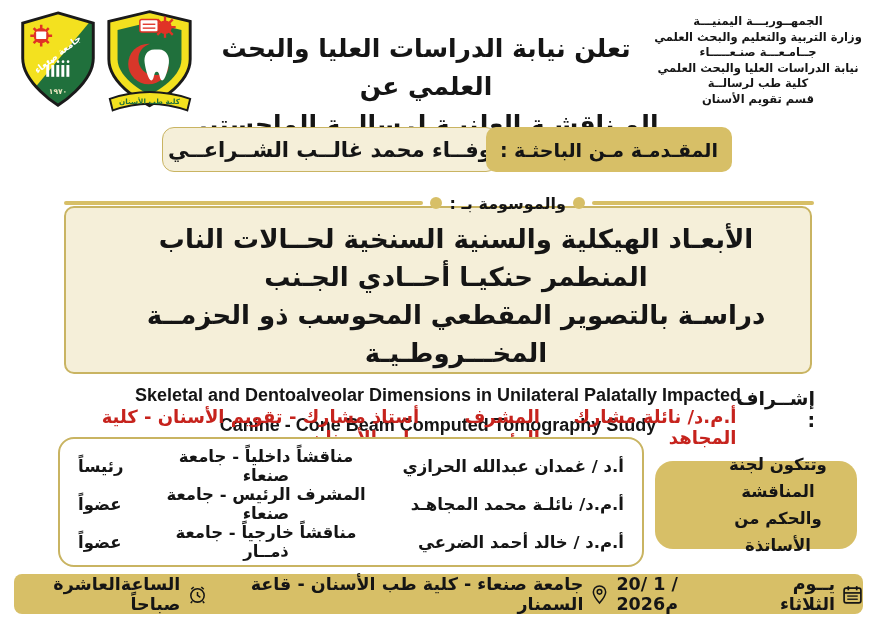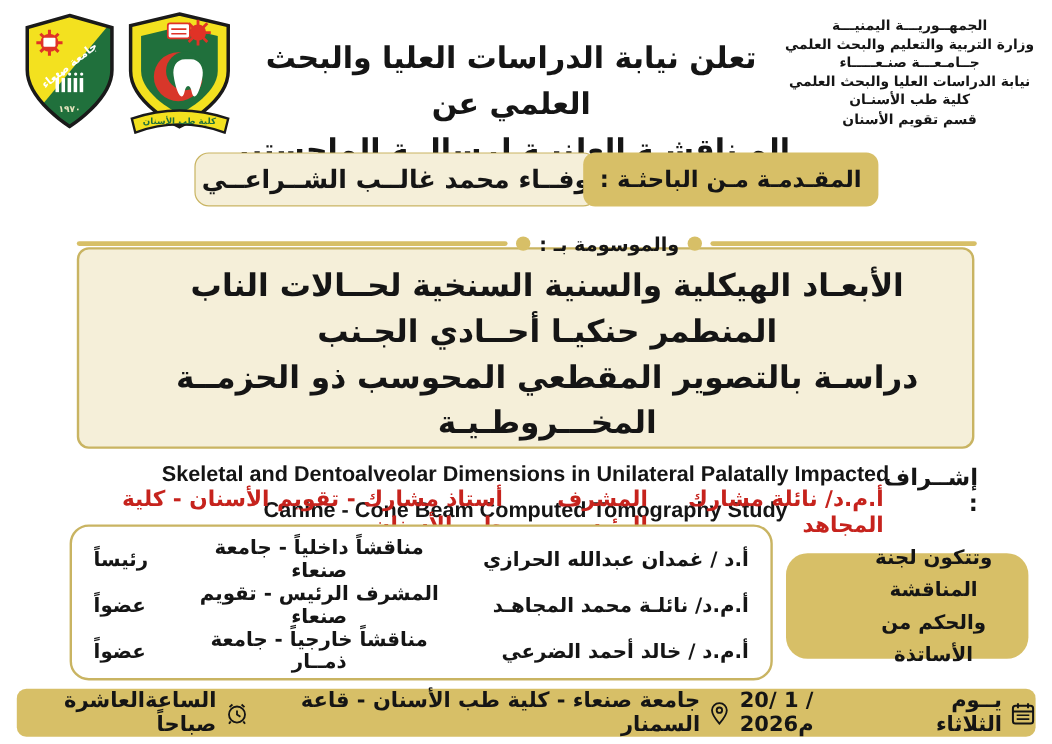--- a/index.html
+++ b/index.html
@@ -116,21 +116,21 @@
       <path d="M6 93 Q47 79 89 93 L86 105 Q47 91 9 105 Z" fill="#f3e11f" stroke="#1a1a1a" stroke-width="2"></path>
       <text x="47" y="98" font-size="7.5" font-weight="bold" fill="#20703c" text-anchor="middle">كلية طب الأسنان</text>
     </svg>
   </div>
 
   <div class="ministry">
     <div>الجمهــوريـــة اليمنيـــة</div>
     <div>وزارة التربية والتعليم والبحث العلمي</div>
     <div>جــامـعـــة صنـعـــــاء</div>
     <div>نيابة الدراسات العليا والبحث العلمي</div>
-    <div>كلية طب الأسنـان</div>
+    <div>كلية طب لرسالــة</div>
     <div>قسم تقويم الأسنان</div>
   </div>
 
   <div class="heading">
     <div>تعلن نيابة الدراسات العليا والبحث العلمي عن</div>
     <div>المـناقشـة العلنيـة لرسالــة الماجستير :</div>
   </div>
 
   <div class="researcher">
     <div class="researcher-label">المقـدمـة مـن الباحثـة :</div>
@@ -162,21 +162,21 @@
   </div>
 
   <div class="committee-box">
     <div class="member-row">
       <span class="member-name">أ.د / غمدان عبدالله الحرازي</span>
       <span class="member-role">مناقشاً داخلياً - جامعة صنعاء</span>
       <span class="member-status">رئيساً</span>
     </div>
     <div class="member-row">
       <span class="member-name">أ.م.د/ نائلـة محمد المجاهـد</span>
-      <span class="member-role">المشرف الرئيس - تقويم صنعاء</span>
+      <span class="member-role">المشرف الرئيس - جامعة صنعاء</span>
       <span class="member-status">عضواً</span>
     </div>
     <div class="member-row">
       <span class="member-name">أ.م.د / خالد أحمد الضرعي</span>
       <span class="member-role">مناقشاً خارجياً - جامعة ذمــار</span>
       <span class="member-status">عضواً</span>
     </div>
   </div>
 
   <div class="committee-badge">

